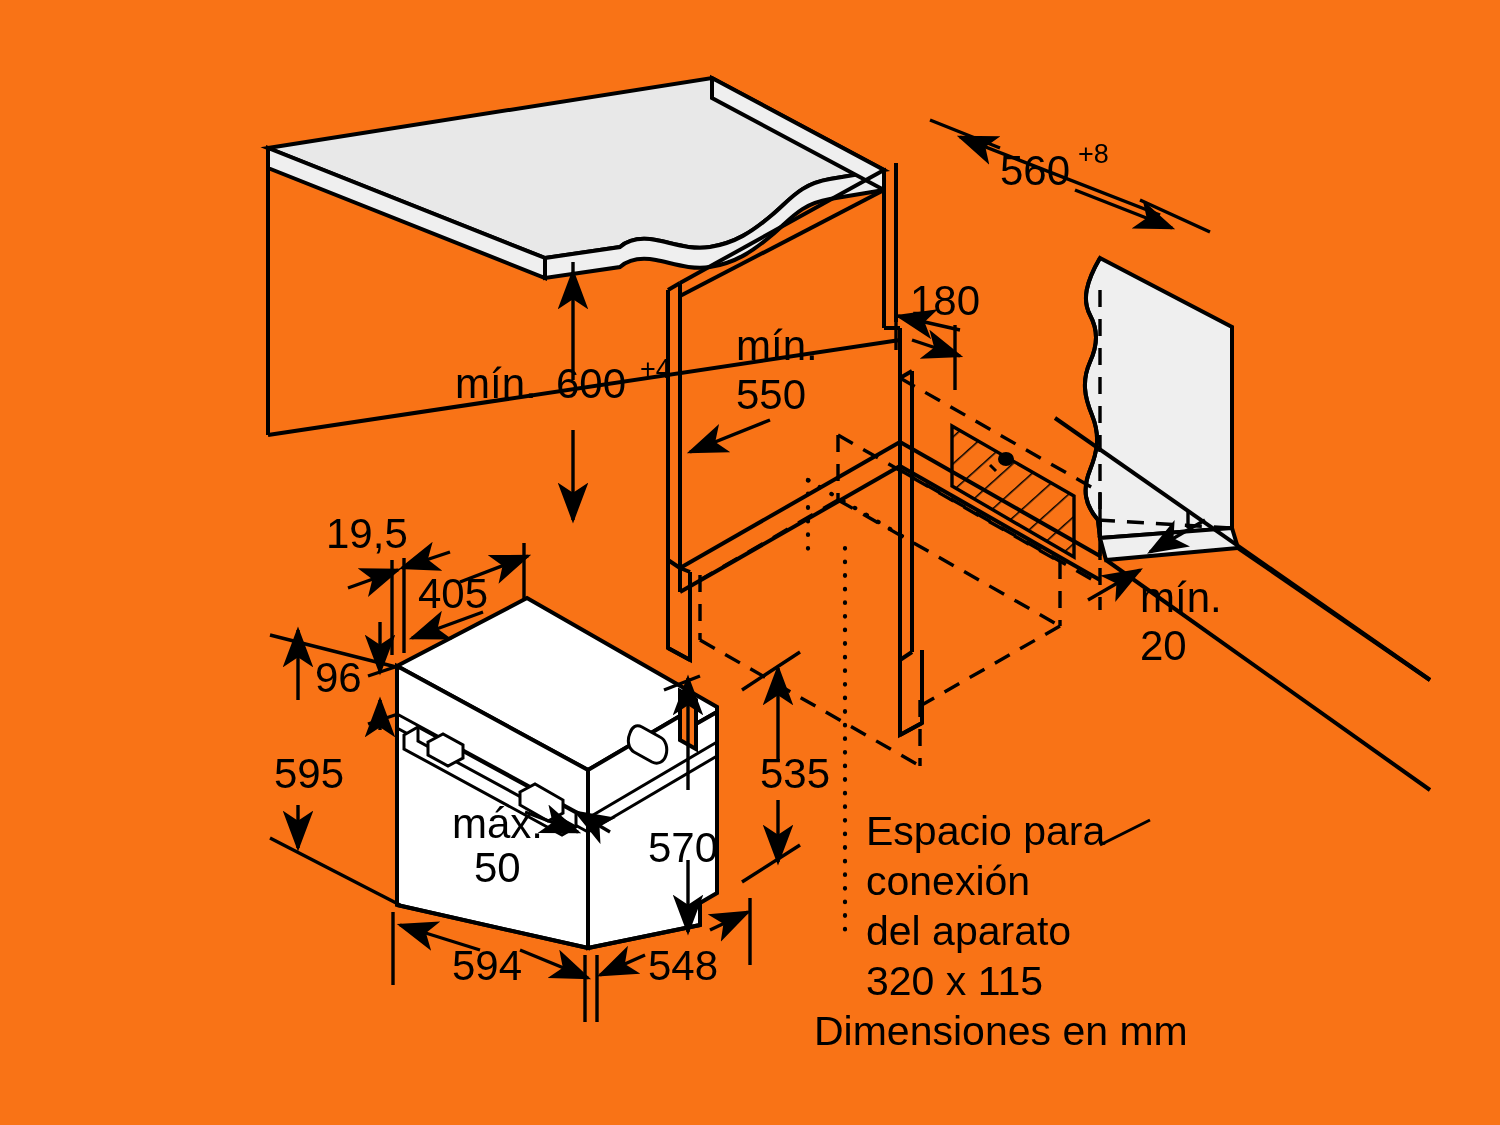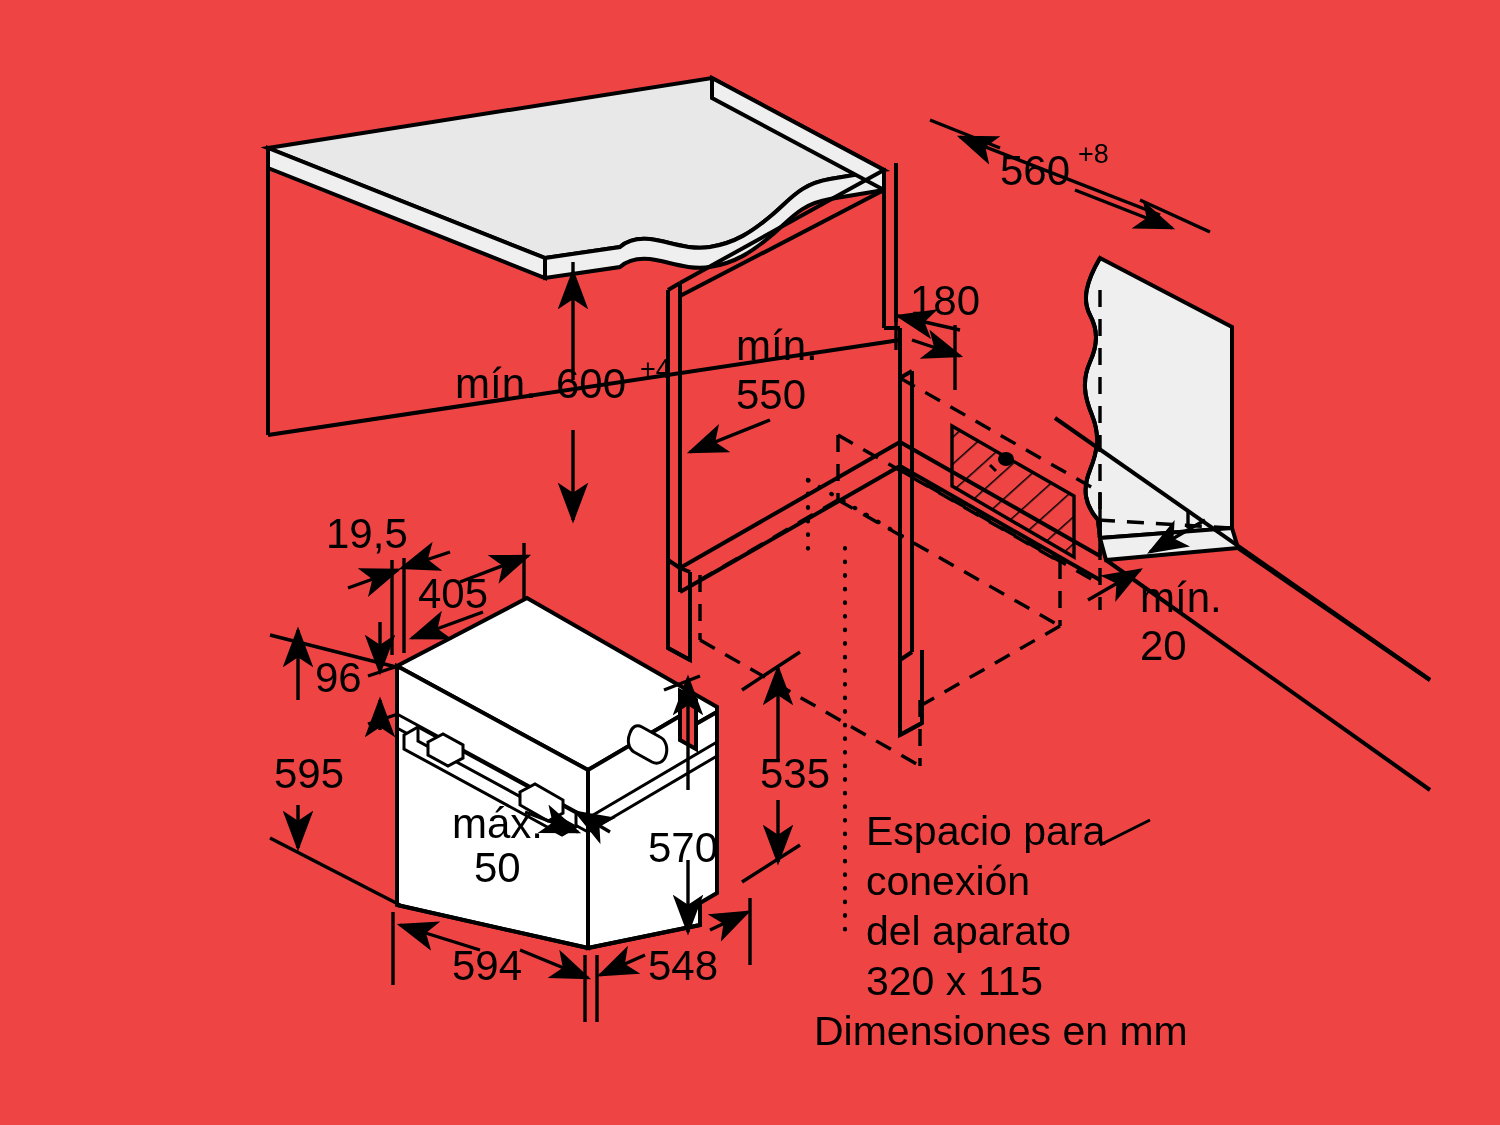--- a/index.html
+++ b/index.html
@@ -10,21 +10,21 @@
   body {
     width: 1500px;
     height: 1125px;
     font-family: "Liberation Sans", sans-serif;
     overflow: hidden;
   }
   #diagram-root {
     position: relative;
     width: 1500px;
     height: 1125px;
-    background: #ef4444;
+    background: #f97316;
   }
   svg.drawing {
     position: absolute;
     top: 0;
     left: 0;
     width: 1500px;
     height: 1125px;
   }
   .ln {
     fill: none;

